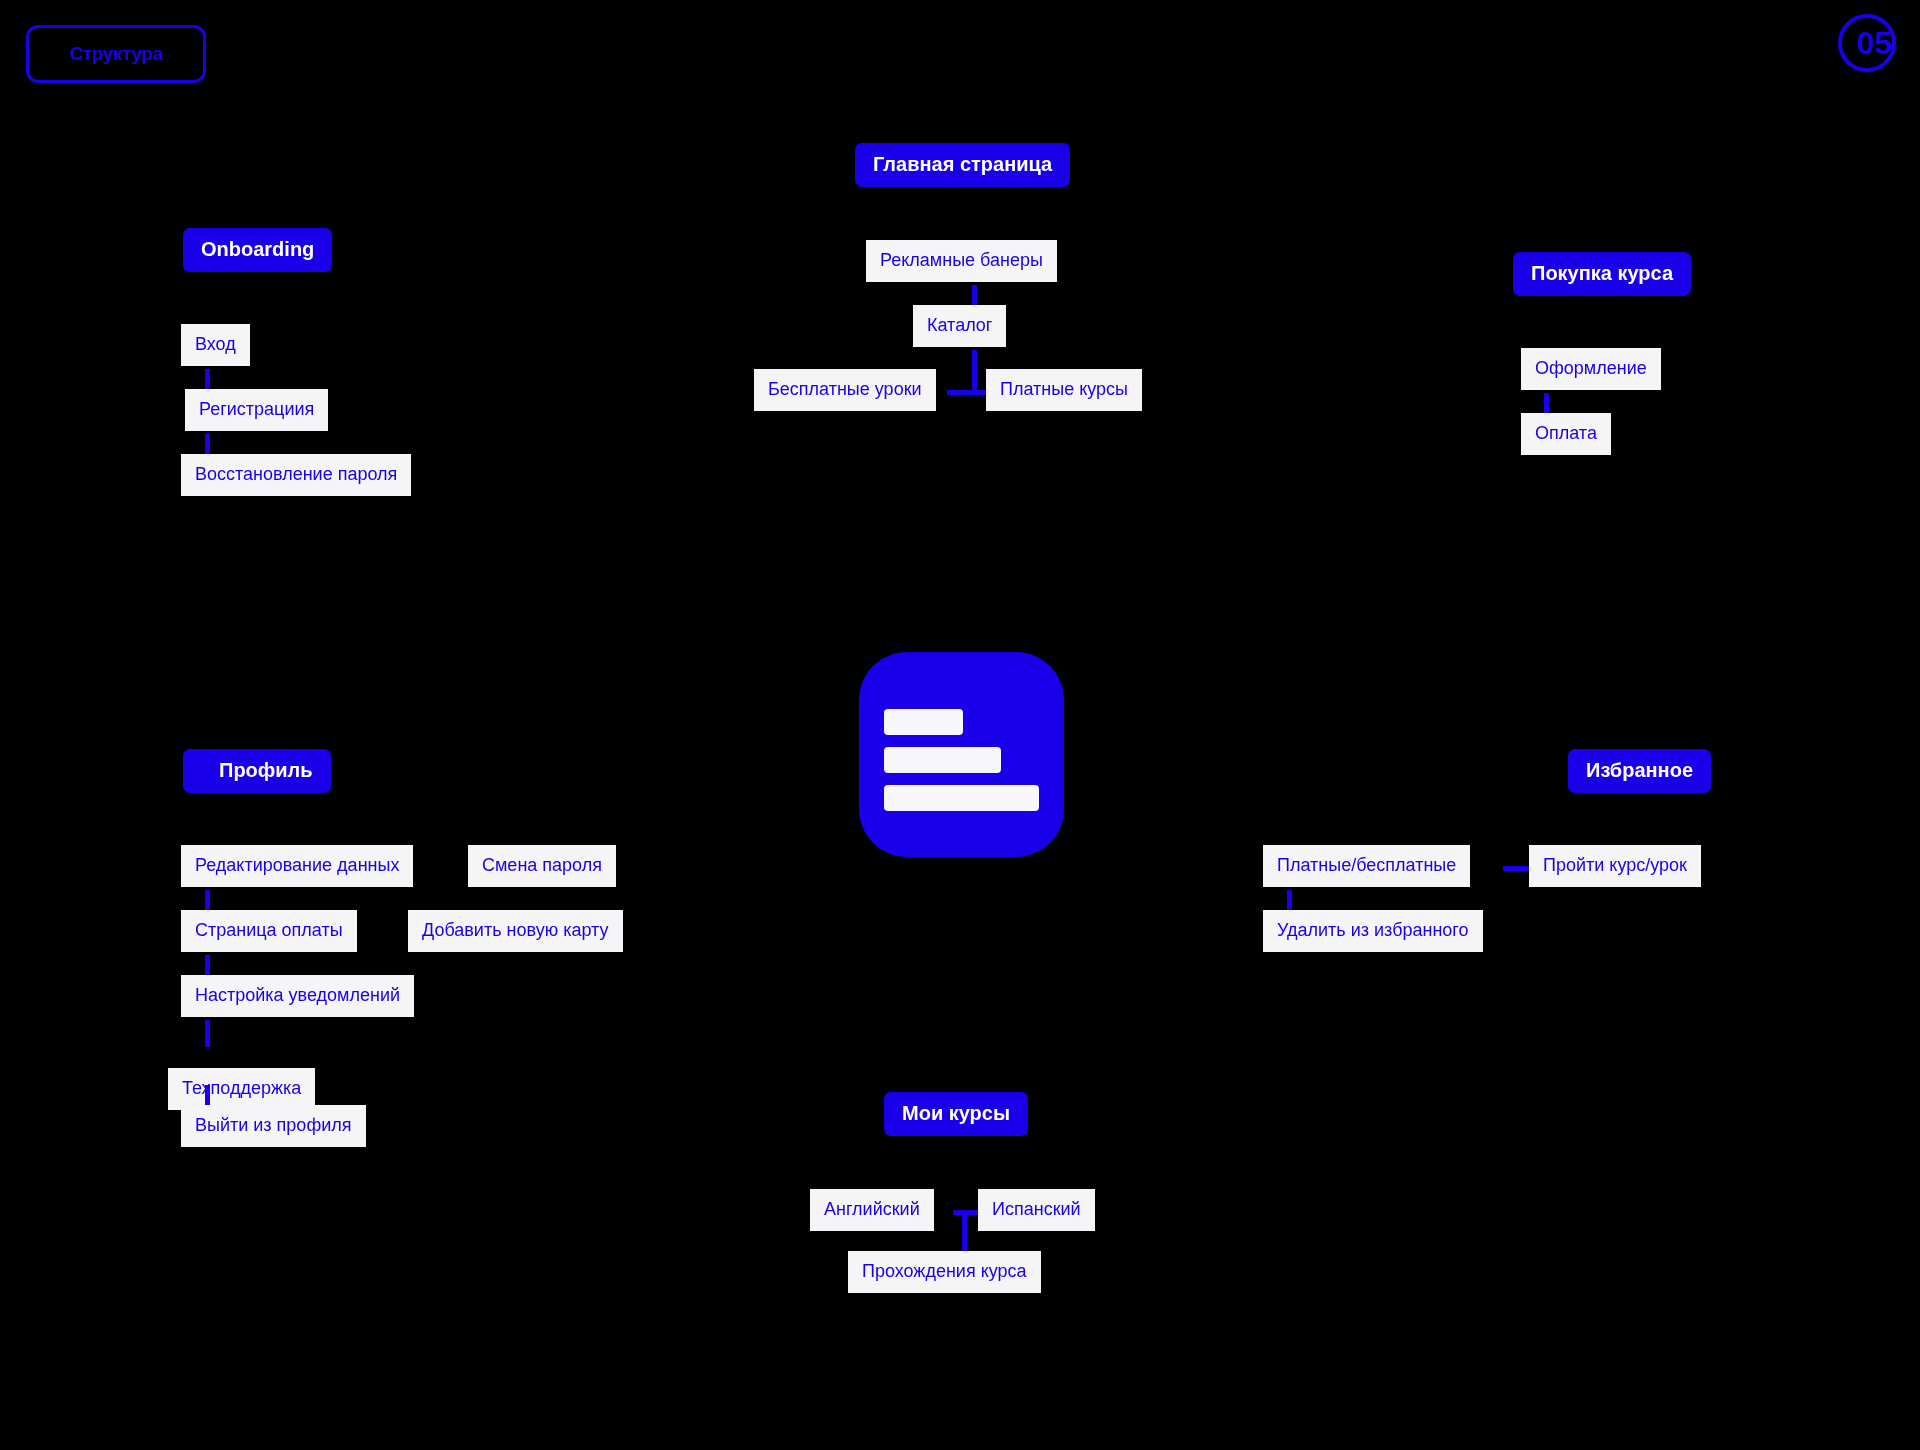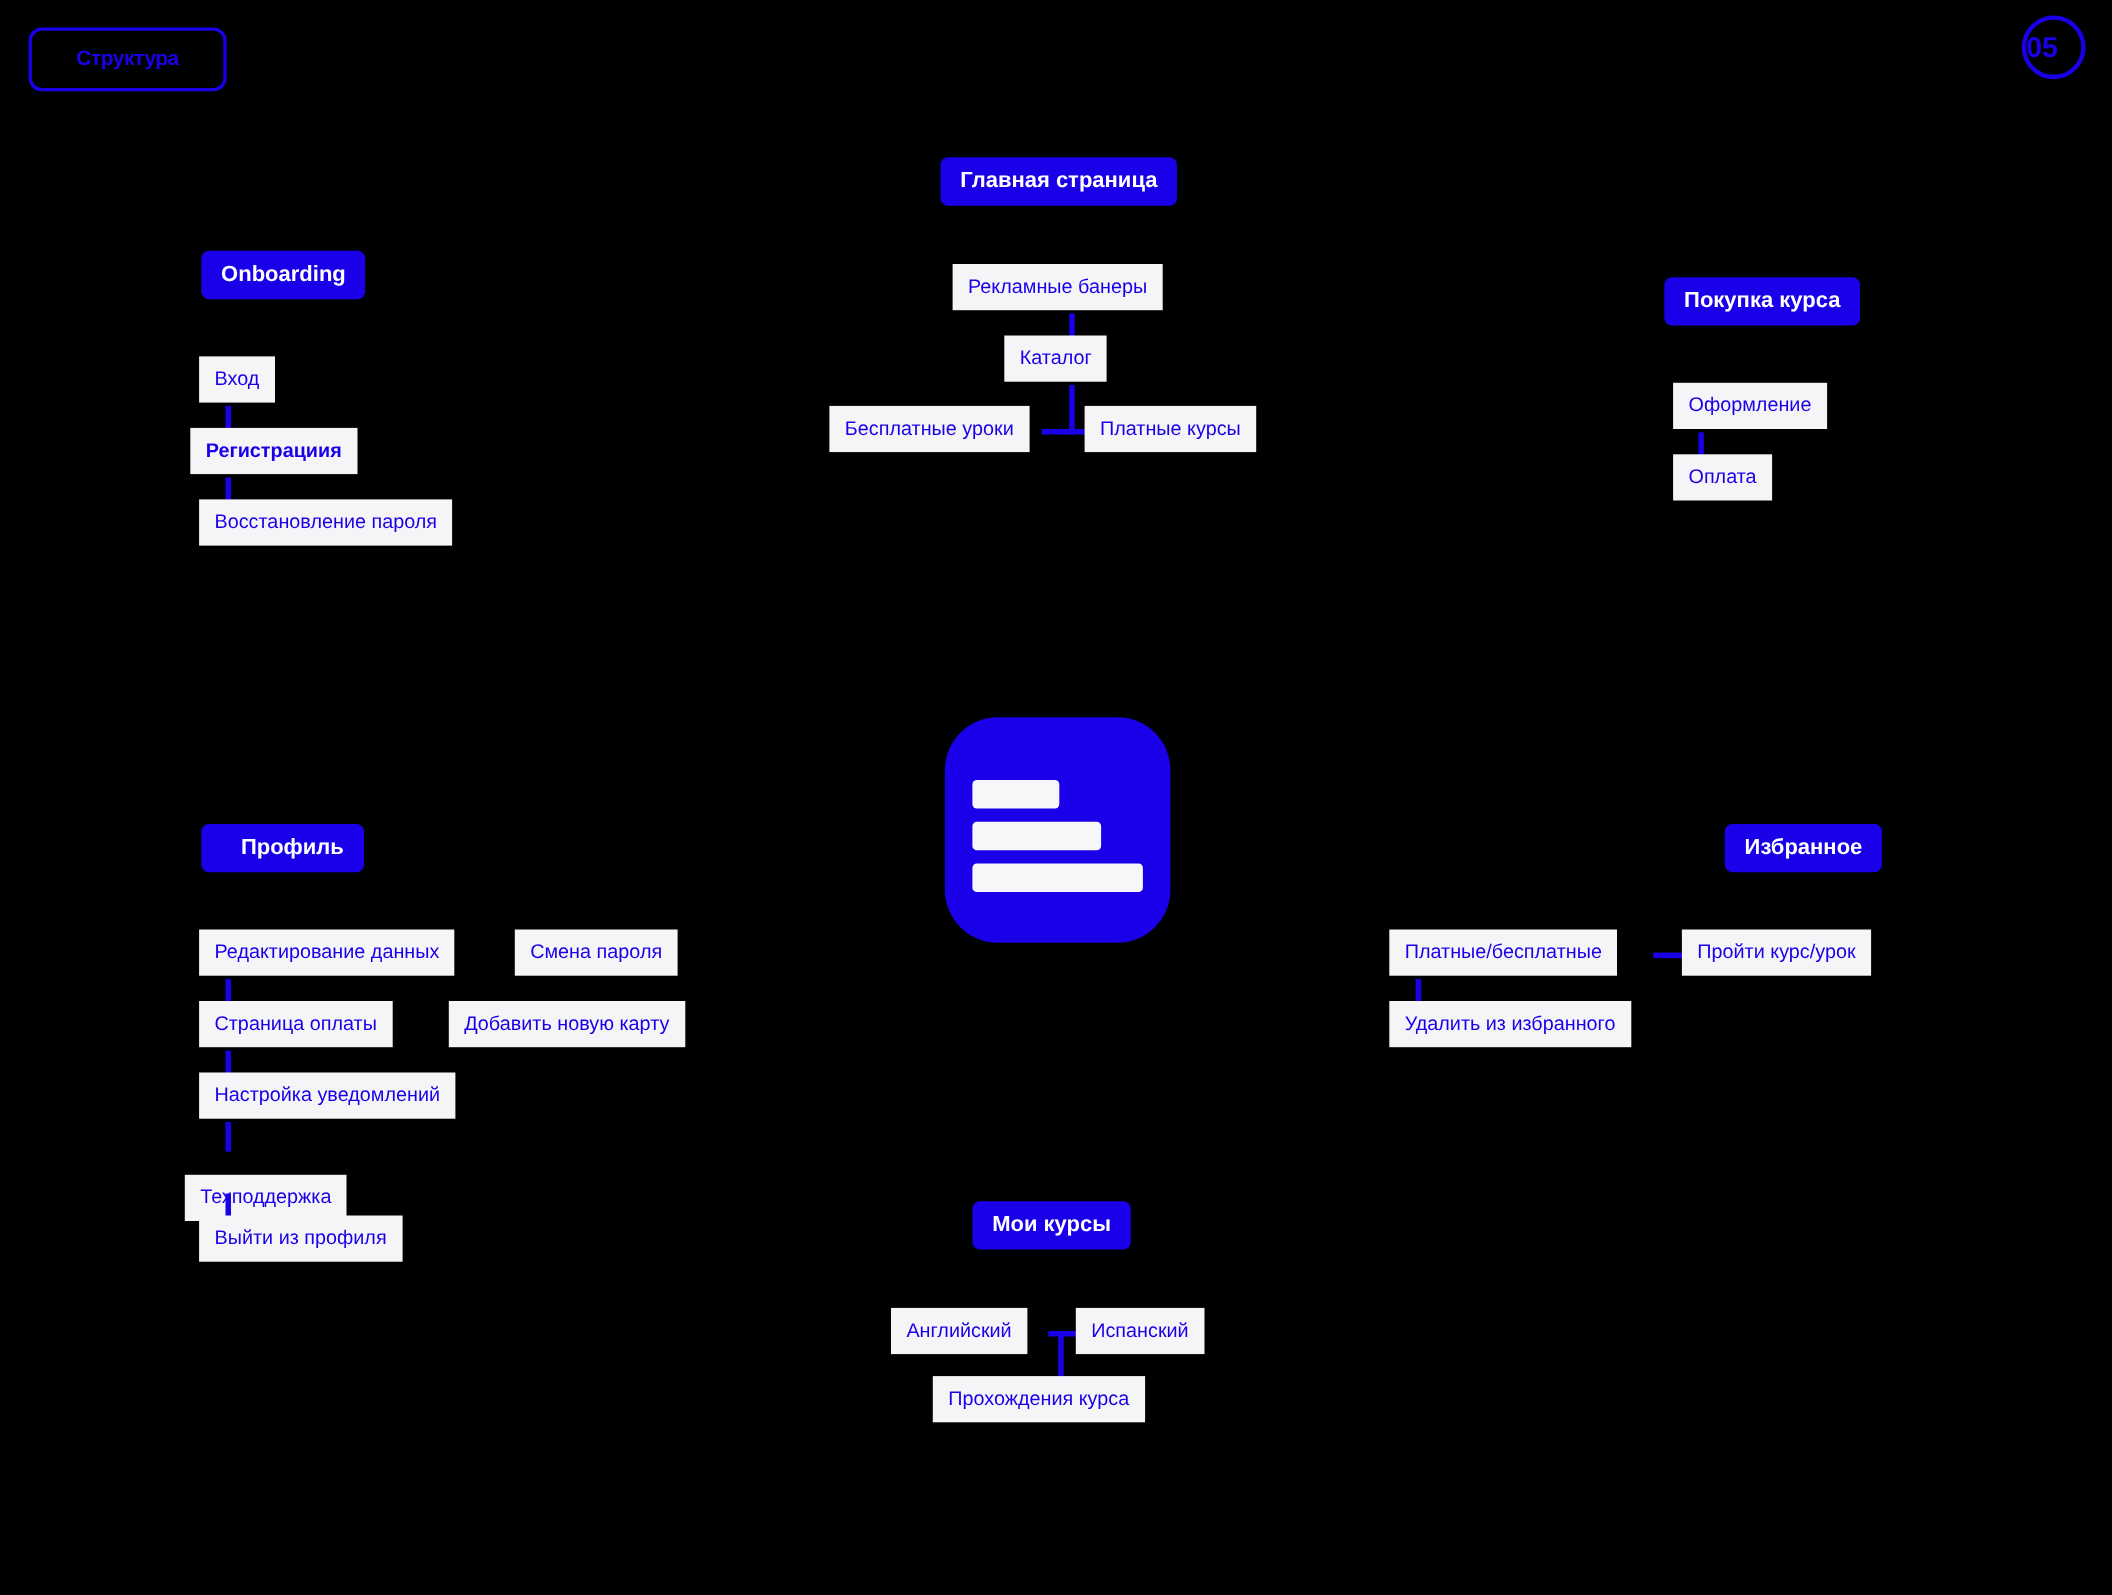--- a/index.html
+++ b/index.html
@@ -47,23 +47,23 @@
     width: 58px;
     height: 58px;
     border: 4px solid #1a00e8;
     border-radius: 50%;
     box-sizing: border-box;
   }
   .page-badge-num {
     position: absolute;
     left: 0; right: 0; top: 50%;
     transform: translateY(-50%);
-    text-align: left;
+    text-align: right;
     color: #1a00e8;
-    font-size: 26px;
+    font-size: 32px;
     font-weight: bold;
   }
 
   
   .group-header {
     position: absolute;
     background: #1a00e8;
     color: #ffffff;
     font-size: 20px;
     font-weight: bold;
@@ -129,21 +129,21 @@
 
   <div class="page-badge">
     <div class="page-badge-num">05</div>
   </div>
 
   <div class="group-header" style="left:183px; top:228px;">Onboarding</div>
 
   <div class="node" style="left:181px; top:324px;">Вход</div>
   <div class="conn-v" style="left:205px; top:369px; height:27px;"></div>
 
-  <div class="node" style="left:173px; top:389px;font-weight:bold;">Регистрациия</div>
+  <div class="node" style="left:185px; top:389px;">Регистрациия</div>
   <div class="conn-v" style="left:205px; top:434px; height:27px;"></div>
 
   <div class="node" style="left:181px; top:454px;">Восстановление пароля</div>
 
   <div class="group-header" style="left:855px; top:143px;">Главная страница</div>
 
   <div class="node" style="left:866px; top:240px;">Рекламные банеры</div>
   <div class="conn-v" style="left:972px; top:285px; height:27px;"></div>
 
   <div class="node" style="left:913px; top:305px;">Каталог</div>

